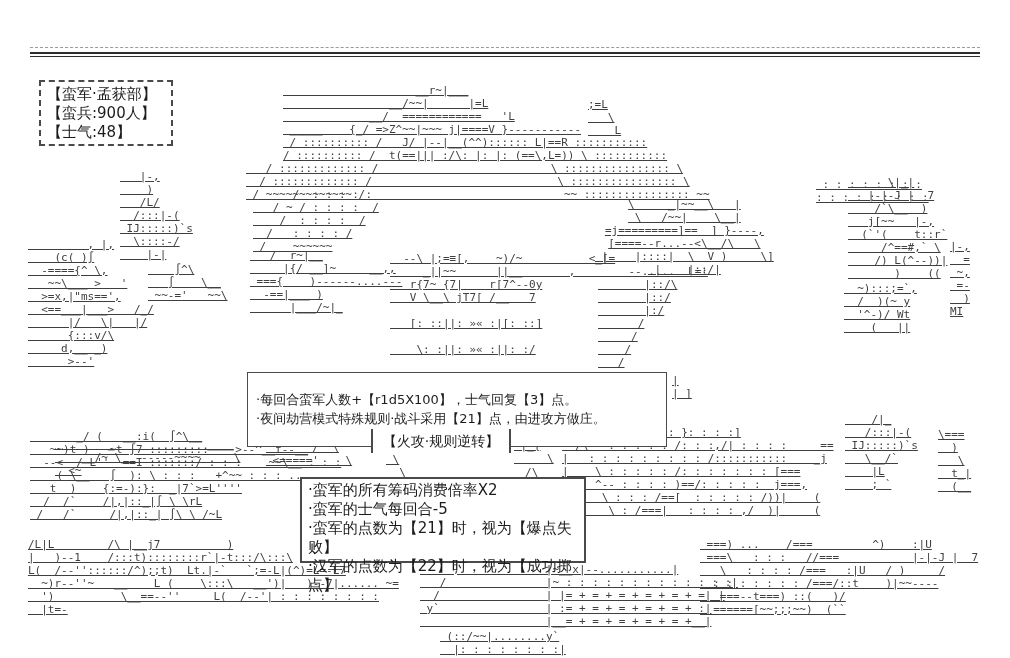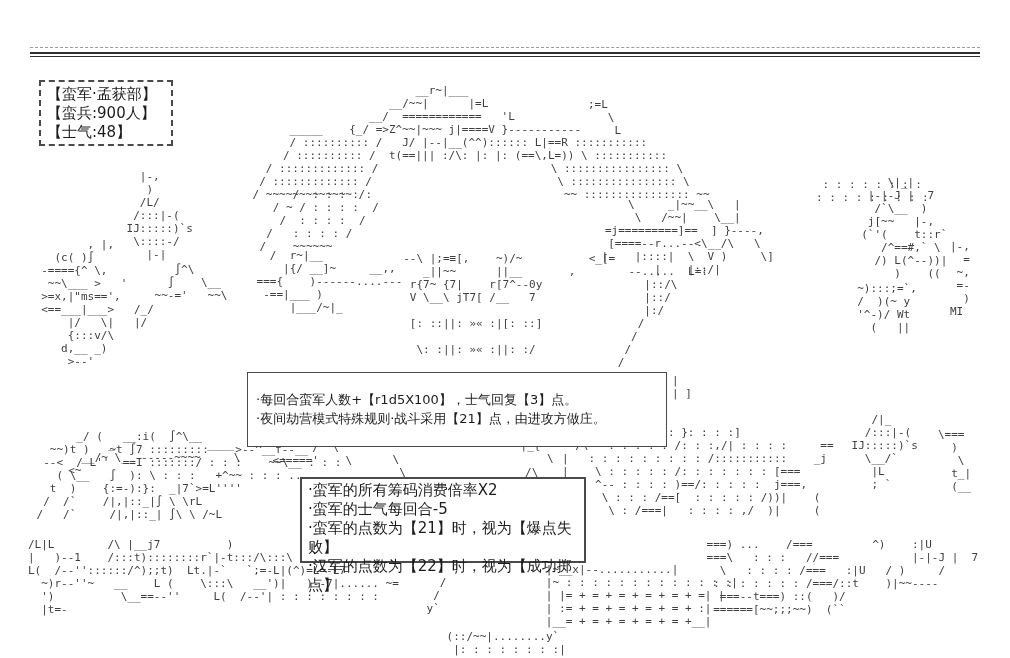--- a/index.html
+++ b/index.html
@@ -2,21 +2,21 @@
 <html style="--background: #ffffff; --text: #1c1c1c; --art: #3f3f3f; --box_border: #4a4a4a;"><head>
 <meta charset="utf-8">
 <style>
   html,body{margin:0;padding:0;background:#fff;}
   .stage{position:relative;width:1010px;height:658px;background:var(--background,#fff);
          overflow:hidden;font-family:"DejaVu Sans",sans-serif;color:var(--text,#1c1c1c);}
   .hr-dash{position:absolute;left:30px;width:950px;top:47px;border-top:1px dashed #9a9a9a;}
   .hr-bold{position:absolute;left:30px;width:950px;top:52px;border-top:2px solid #2e2e2e;}
   .hr-thin{position:absolute;left:30px;width:950px;top:56px;border-top:1px solid #2e2e2e;}
   .art{position:absolute;margin:0;font-family:"DejaVu Sans Mono",monospace;font-size:11px;
-       line-height:13px;color:var(--art,#3f3f3f);z-index:1;white-space:pre;letter-spacing:0;}
+       line-height:13px;color:var(--art,#3f3f3f);z-index:1;white-space:pre;letter-spacing:0;text-decoration:underline;}
   .box{position:absolute;background:var(--background,#fff);z-index:2;white-space:pre-line;
        color:var(--text,#1c1c1c);}
   #box-left{left:39px;top:80px;width:118px;height:56px;border:2px dashed var(--box_border,#4a4a4a);
             padding:3px 6px;font-size:15px;line-height:19px;}
   #box-right{left:775px;top:80px;width:118px;height:56px;border:2px dashed var(--box_border,#4a4a4a);
              padding:3px 6px;font-size:13px;line-height:19px;}
   #box-rules-top{left:247px;top:372px;width:402px;height:39px;border:1px solid var(--box_border,#4a4a4a);
                  padding:17px 8px;font-size:13px;line-height:19px;}
   #banner{position:absolute;left:371px;top:429px;width:136px;height:24px;line-height:24px;
           text-align:center;font-size:14px;border-left:2px solid var(--box_border,#4a4a4a);
@@ -176,18 +176,19 @@
     </div>
 
   <div class="box" id="box-left">【蛮军·孟获部】
 【蛮兵:900人】
 【士气:48】</div>
 
 
   <div class="box" id="box-rules-top">·每回合蛮军人数+【r1d5X100】，士气回复【3】点。
 ·夜间劫营模式特殊规则·战斗采用【21】点，由进攻方做庄。</div>
 
+  <div id="banner">【火攻·规则逆转】</div>
 
   <div class="box" id="box-rules-fire">·蛮军的所有筹码消费倍率X2
 ·蛮军的士气每回合-5
 ·蛮军的点数为【21】时，视为【爆点失败】
 ·汉军的点数为【22】时，视为【成功掷点】</div>
 </div>
 
 </body></html>

